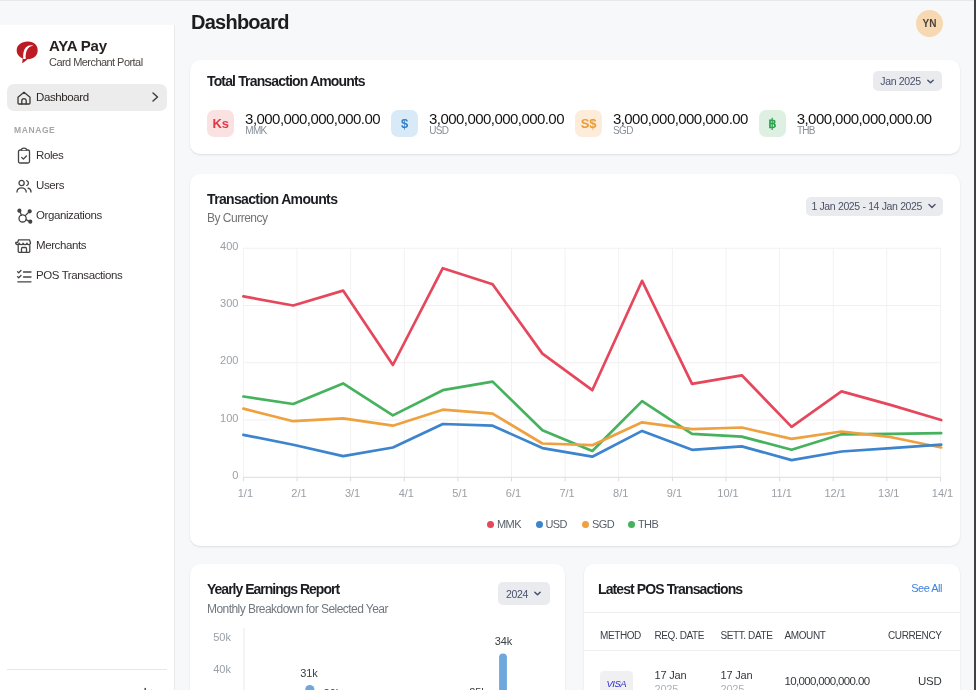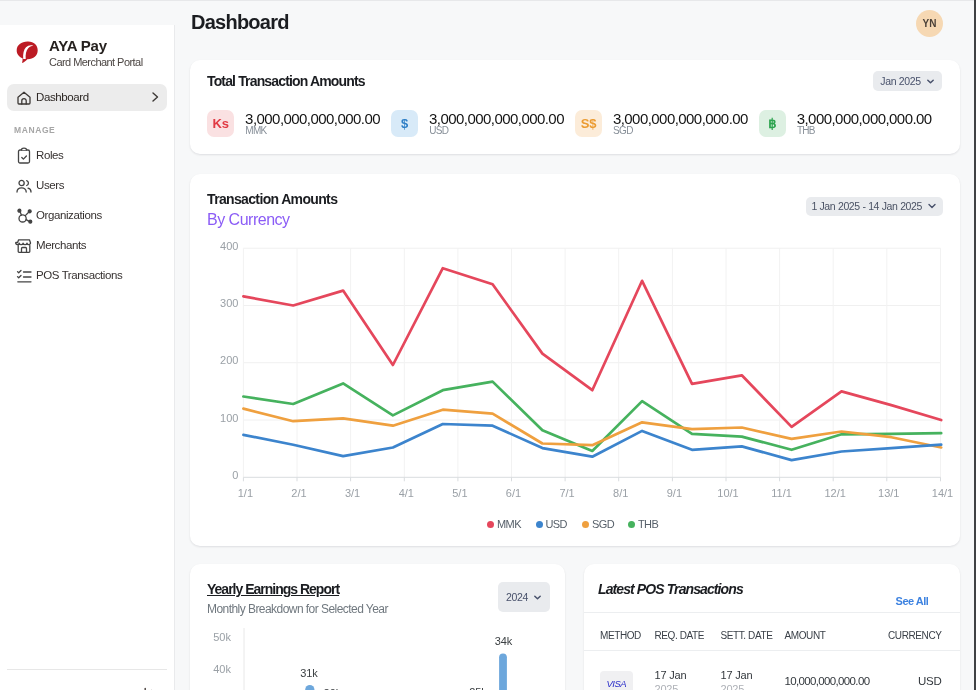--- a/index.html
+++ b/index.html
@@ -42,33 +42,33 @@
 .drop svg { display:block; }
 
 #c1-title { left:17px; top:13px; letter-spacing:-0.85px; }
 #c1-drop { left:683px; top:11px; width:69px; height:20px; }
 .tta-col { position:absolute; top:50px; }
 .badge { position:absolute; left:0; top:0; width:27px; height:27px; border-radius:7px; text-align:center; line-height:27px; font-size:13px; font-weight:700; }
 .tta-amt { position:absolute; left:37.8px; top:-0.5px; font-size:15px; color:#141414; letter-spacing:-0.55px; white-space:nowrap; }
 .tta-cur { position:absolute; left:38px; top:14.5px; font-size:10px; letter-spacing:-0.7px; color:#878f98; }
 
 #c2-title { left:17px; top:17px; }
-#c2-sub { left:17px; top:37px; font-size:16px; letter-spacing:-0.5px; color:#8b5cf6; }
+#c2-sub { left:17px; top:37px; font-size:12px; letter-spacing:-0.5px; color:#737373; }
 #c2-drop { left:616px; top:23px; width:136.5px; height:18.5px; font-weight:400; color:#4a5264; }
 #legend { left:0px; top:343px; width:770px; height:16px; }
 .leg-item { position:absolute; top:0; height:14px; }
 .leg-dot { position:absolute; left:0; top:3.5px; width:7px; height:7px; border-radius:50%; }
 .leg-txt { position:absolute; left:10px; top:0.5px; font-size:11px; letter-spacing:-0.6px; color:#57606a; }
 
-#c3-title { left:17px; top:17px; letter-spacing:-1.0px;text-decoration:underline; }
+#c3-title { left:17px; top:17px; letter-spacing:-1.0px; }
 #c3-sub { left:17px; top:38px; font-size:12px; letter-spacing:-0.55px; color:#70787f; }
-#c3-drop { left:308px; top:18px; width:52px; height:30px; }
-
-#c4-title { left:14px; top:17px; font-size:14px; letter-spacing:-0.9px;font-style:italic; }
-#c4-seeall { position:absolute; left:298px; top:18px; width:60px; text-align:center; font-size:11px; letter-spacing:-0.5px; font-weight:700; color:#3d82e0;margin-top:13px; }
+#c3-drop { left:308px; top:18px; width:52px; height:23px; }
+
+#c4-title { left:14px; top:17px; font-size:14px; letter-spacing:-0.9px; }
+#c4-seeall { position:absolute; left:298px; top:18px; width:60px; text-align:right; font-size:11px; letter-spacing:-0.5px; font-weight:400; color:#3d82e0; }
 .c4-div { position:absolute; left:0; width:376px; height:1px; background:#eceef0; }
 .th { position:absolute; top:66px; font-size:10px; font-weight:400; color:#3a4048; letter-spacing:-0.4px; }
 .td { position:absolute; font-size:11px; letter-spacing:-0.2px; color:#33383d; }
 #visa-badge { position:absolute; left:15.8px; top:106.8px; width:33px; height:22px; background:#f0f0f2; border-radius:4px; text-align:center; line-height:21px; }
 #visa-badge span { font-size:9.5px; font-weight:400; font-style:italic; color:#2b2ec9; letter-spacing:-0.5px; }
 </style>
 </head>
 <body>
 <div class="abs" id="sidebar">
   <svg class="abs" id="logo" viewBox="0 0 24 24">

